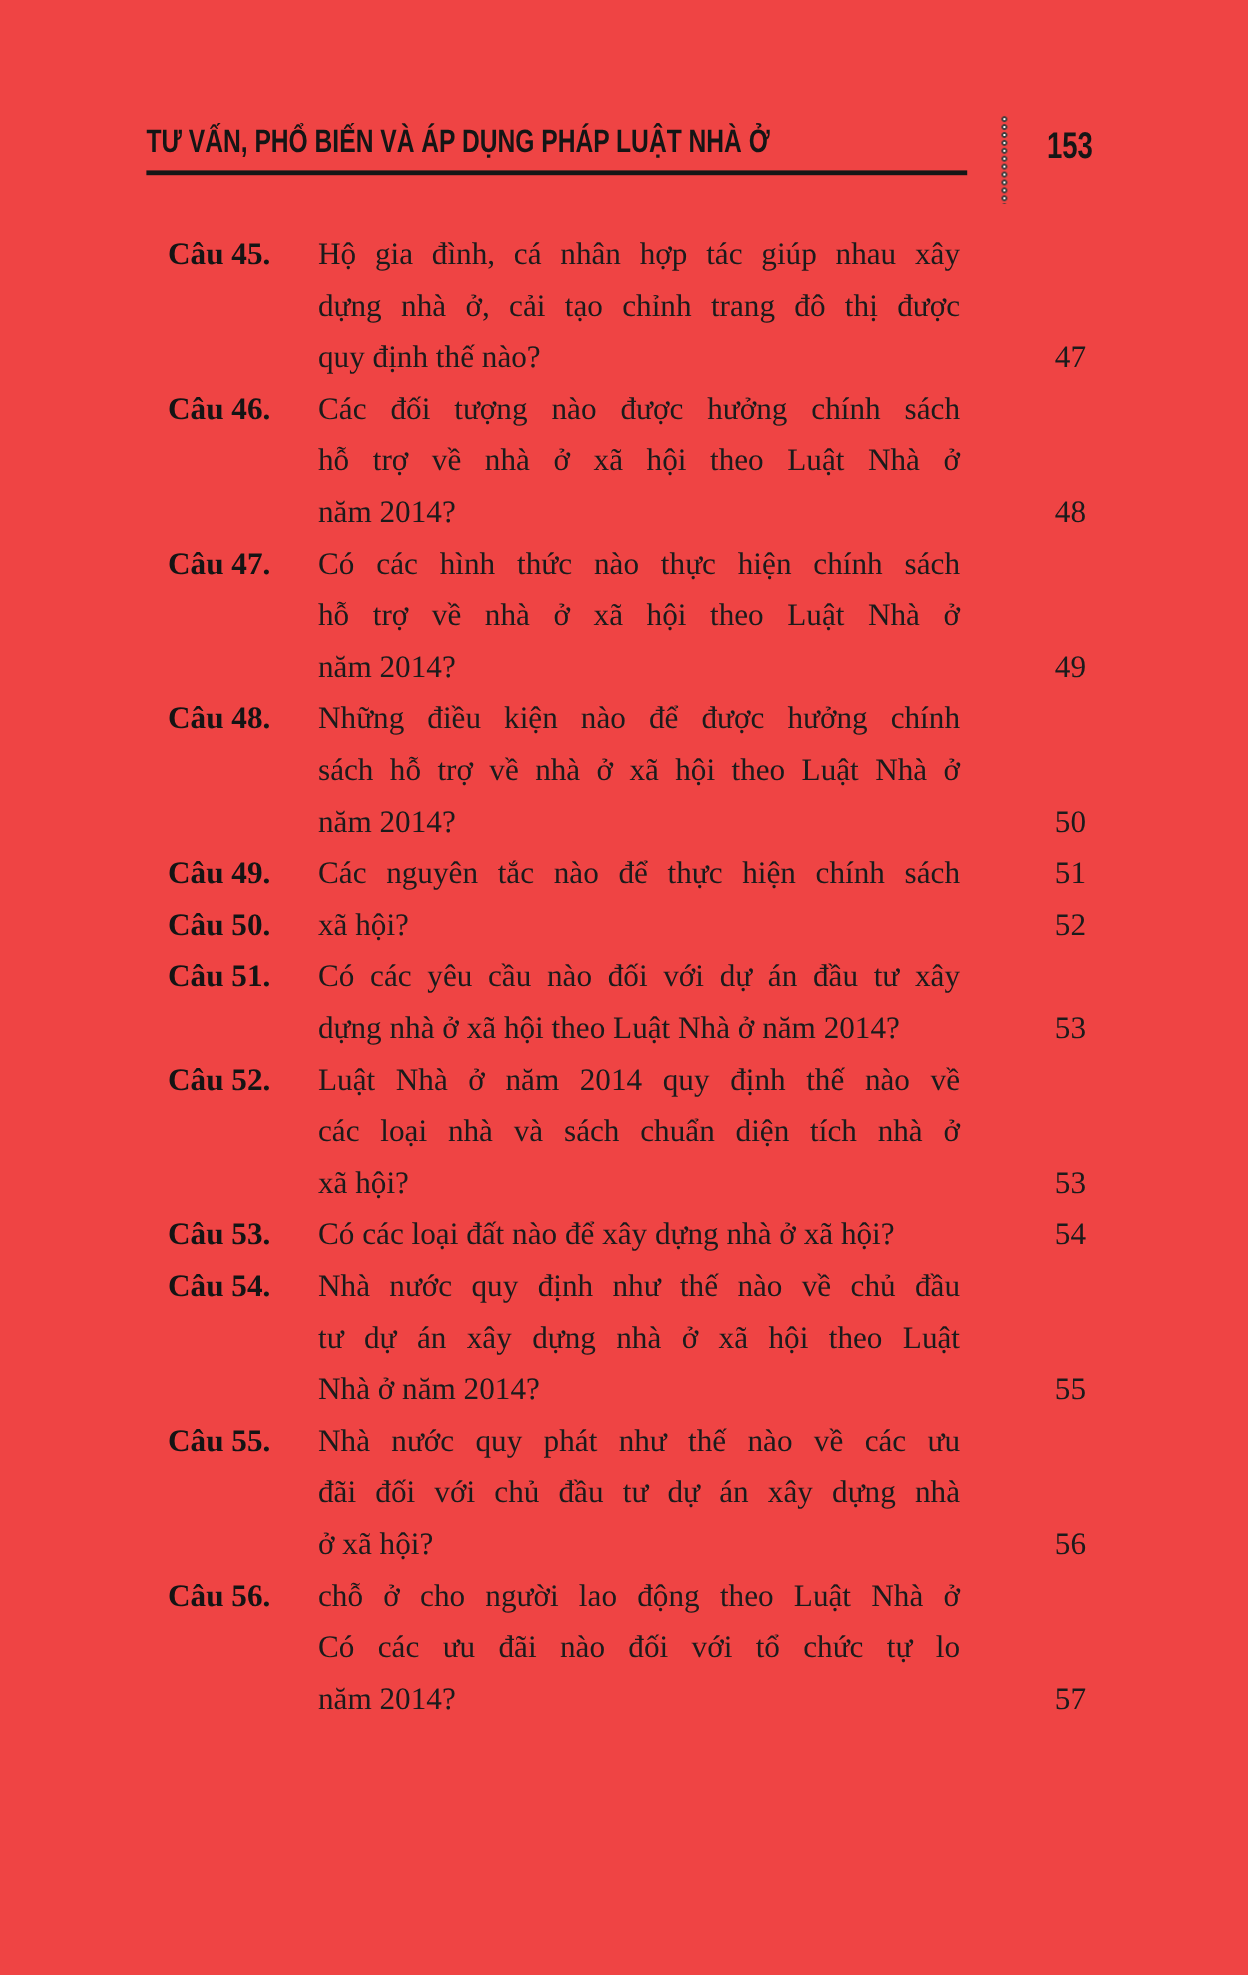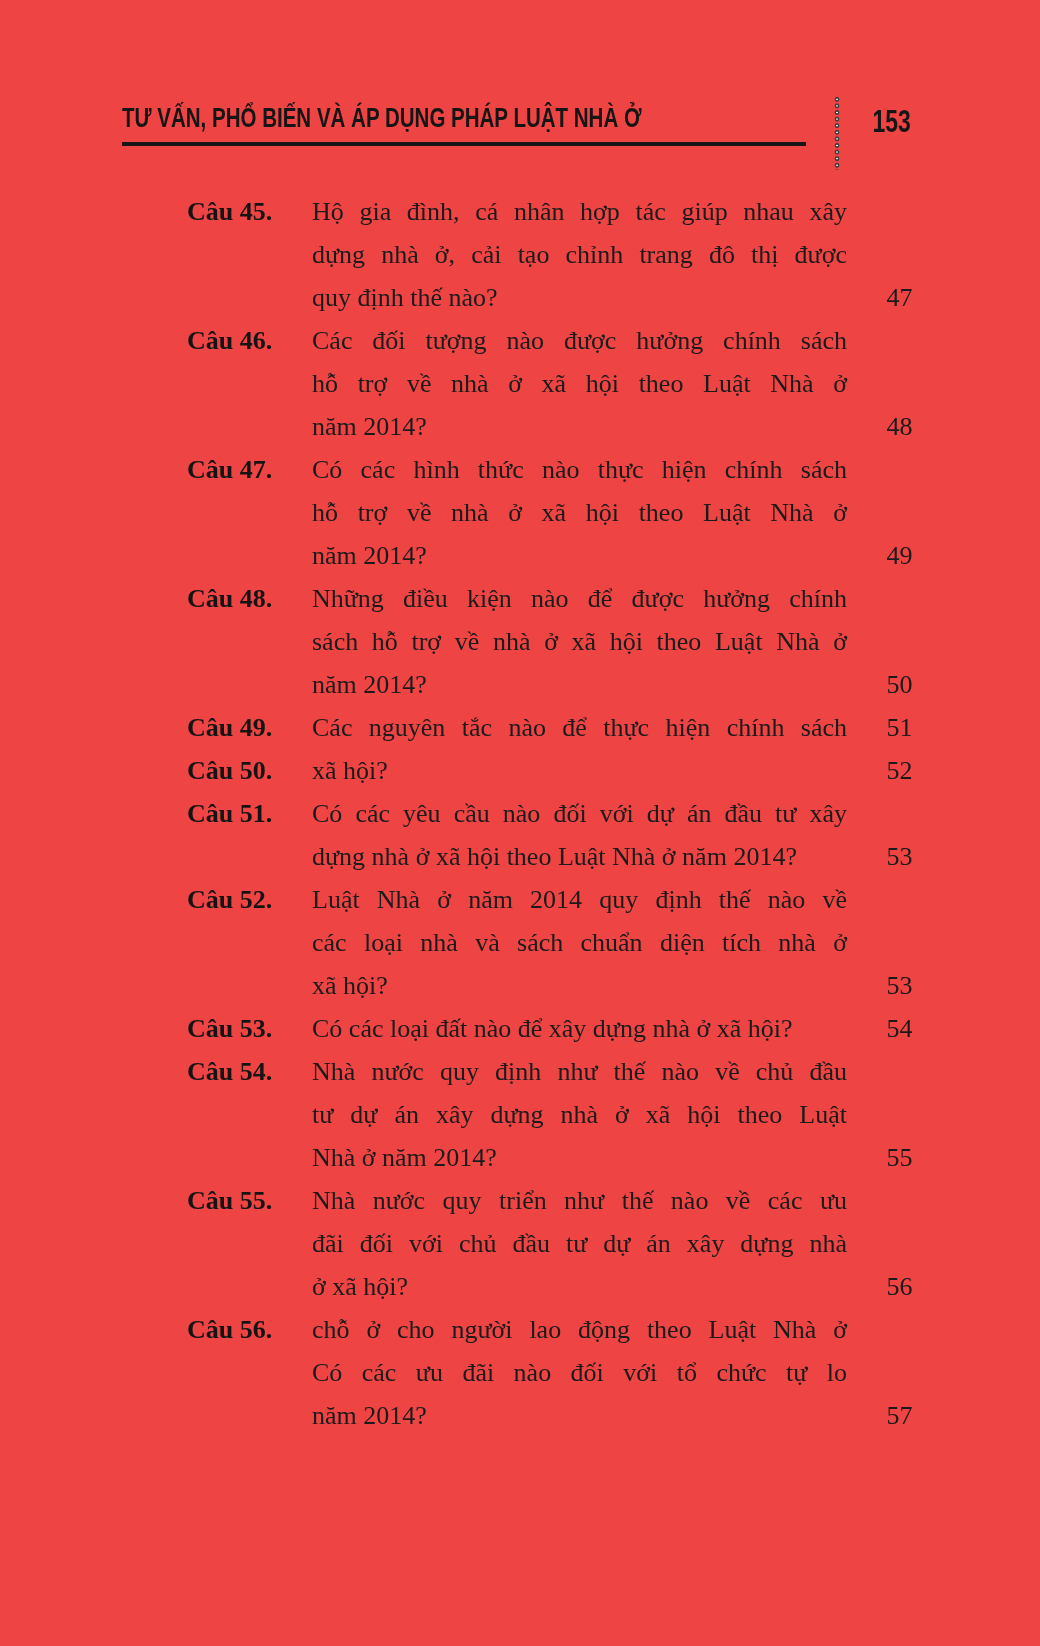--- a/index.html
+++ b/index.html
@@ -64,42 +64,41 @@
   
   .toc {
     position: absolute;
     left: 140px;
     top: 190px;
     width: 765px;
   }
   .entry {
     display: grid;
     grid-template-columns: 125px 535px 105px;
-    margin-left: 47px;
   }
   .entry-label {
     font-weight: bold;
     font-size: 26px;
     line-height: 43px;
     color: #141414;
   }
   .entry-text { min-width: 0; }
   .line {
     font-size: 26px;
     line-height: 43px;
     color: #1b1b1b;
   }
   .line--just {
     text-align: justify;
     text-align-last: justify;
   }
   .entry-page {
     font-size: 26px;
     line-height: 43px;
-    text-align: center;
+    text-align: right;
     align-self: end;
     color: #1b1b1b;
   }
 </style>
 </head>
 <body>
 
 <div class="page">
 
   <div class="header-title">TƯ VẤN, PHỔ BIẾN VÀ ÁP DỤNG PHÁP LUẬT NHÀ Ở</div>
@@ -200,21 +199,21 @@
           <div class="line line--just">Nhà nước quy định như thế nào về chủ đầu</div>
           <div class="line line--just">tư dự án xây dựng nhà ở xã hội theo Luật</div>
           <div class="line">Nhà ở năm 2014?</div>
         </div>
       <div class="entry-page">55</div>
     </div>
 
     <div class="entry">
       <div class="entry-label">Câu 55.</div>
       <div class="entry-text">
-          <div class="line line--just">Nhà nước quy triển như thế nào về các ưu</div>
+          <div class="line line--just">Nhà nước quy phát như thế nào về các ưu</div>
           <div class="line line--just">đãi đối với chủ đầu tư dự án xây dựng nhà</div>
           <div class="line">ở xã hội?</div>
         </div>
       <div class="entry-page">56</div>
     </div>
 
     <div class="entry">
       <div class="entry-label">Câu 56.</div>
       <div class="entry-text">
           <div class="line line--just">chỗ ở cho người lao động theo Luật Nhà ở</div>

